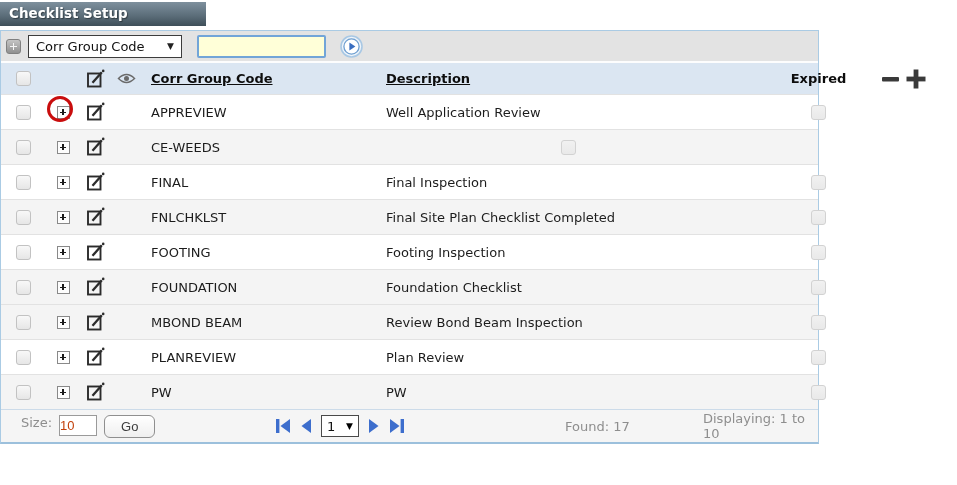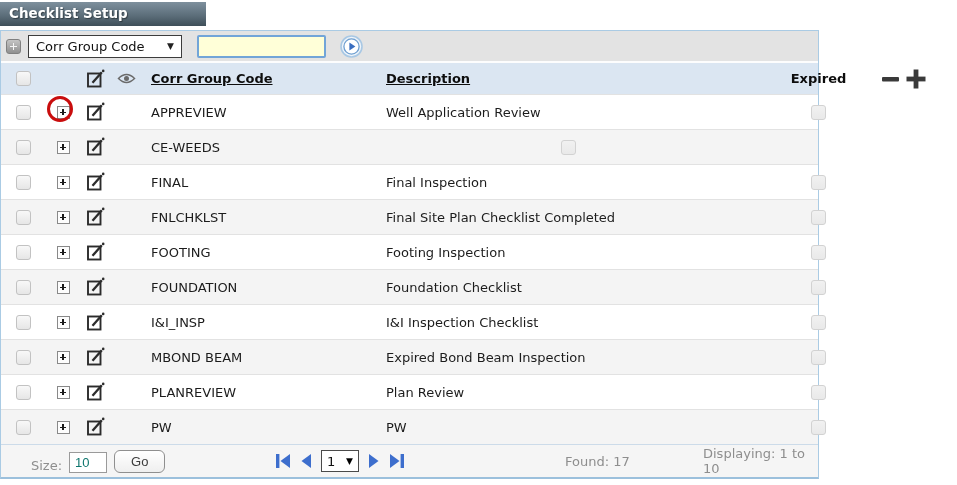--- a/index.html
+++ b/index.html
@@ -82,24 +82,24 @@
   }
   .edit-ic{ justify-self:center; cursor:pointer; display:flex; }
   .eye-ic{ justify-self:center; display:flex; }
 
   
   .pager{
     position:relative; height:33px; background:#f5f5f5;
     border-top:1px solid #ccdbe9; display:flex; align-items:center;
     font-size:13px; color:#8e8e8e;
   }
-  .size-group{ margin-left:30px; display:flex; align-items:flex-end; gap:7px; }
+  .size-group{ margin-left:20px; display:flex; align-items:flex-start; gap:7px; }
   .size-input{
     width:38px; height:21px; border:1px solid #9a9a9a; background:#fff;
-    font-size:13px; color:#0f766e; padding-left:5px; outline:none;
+    font-size:13px; color:#c2410c; outline:none;
   }
   .go-btn{
     height:23px; padding:0 16px; border:1px solid #8f8f8f; border-radius:6px;
     background:linear-gradient(#ffffff,#efefef); font-size:13px; color:#3c3c3c; cursor:pointer;
   }
   .page-nav{ position:absolute; left:274px; display:flex; align-items:center; gap:9px; }
   .pageselect{
     width:38px; height:22px; border:1px solid #4a4a4a; background:#fff;
     display:flex; align-items:center; padding:0 5px; cursor:pointer;
     font-size:13px; color:#111;
@@ -273,55 +273,36 @@
           <line x1="6.5" y1="13.8" x2="15.8" y2="3.2" stroke="#2b2b2b" stroke-width="2.3"></line>
           <circle cx="17.2" cy="1.9" r="1.3" fill="#2b2b2b"></circle>
         </svg>
       </div>
       <div></div>
       <div class="cell-pad">FOUNDATION</div>
       <div style="padding-left:5px">Foundation Checklist</div>
       <div class="cbx dim" style="justify-self:center"></div>
       <div></div>
     </div>
-      <div class="grid-row trow">
-      <div class="cbx"></div>
-      <div class="expand-cell">
-        <div class="plusbox"></div>
-
-      </div>
-      <div class="edit-ic">
-        <svg width="20" height="20" viewBox="0 0 20 20">
-          <rect x="2" y="4.5" width="12.5" height="13" fill="none" stroke="#2b2b2b" stroke-width="1.9"></rect>
-          <line x1="6.5" y1="13.8" x2="15.8" y2="3.2" stroke="#2b2b2b" stroke-width="2.3"></line>
-          <circle cx="17.2" cy="1.9" r="1.3" fill="#2b2b2b"></circle>
-        </svg>
-      </div>
-      <div></div>
-      <div class="cell-pad">I&amp;I_INSP</div>
-      <div style="padding-left:5px">I&amp;I Inspection Checklist</div>
-      <div class="cbx dim" style="justify-self:center"></div>
-      <div></div>
-    </div>
       <div class="grid-row trow alt">
       <div class="cbx"></div>
       <div class="expand-cell">
         <div class="plusbox"></div>
 
       </div>
       <div class="edit-ic">
         <svg width="20" height="20" viewBox="0 0 20 20">
           <rect x="2" y="4.5" width="12.5" height="13" fill="none" stroke="#2b2b2b" stroke-width="1.9"></rect>
           <line x1="6.5" y1="13.8" x2="15.8" y2="3.2" stroke="#2b2b2b" stroke-width="2.3"></line>
           <circle cx="17.2" cy="1.9" r="1.3" fill="#2b2b2b"></circle>
         </svg>
       </div>
       <div></div>
       <div class="cell-pad">MBOND BEAM</div>
-      <div style="padding-left:5px">Expired Bond Beam Inspection</div>
+      <div style="padding-left:5px">Review Bond Beam Inspection</div>
       <div class="cbx dim" style="justify-self:center"></div>
       <div></div>
     </div>
       <div class="grid-row trow">
       <div class="cbx"></div>
       <div class="expand-cell">
         <div class="plusbox"></div>
 
       </div>
       <div class="edit-ic">

